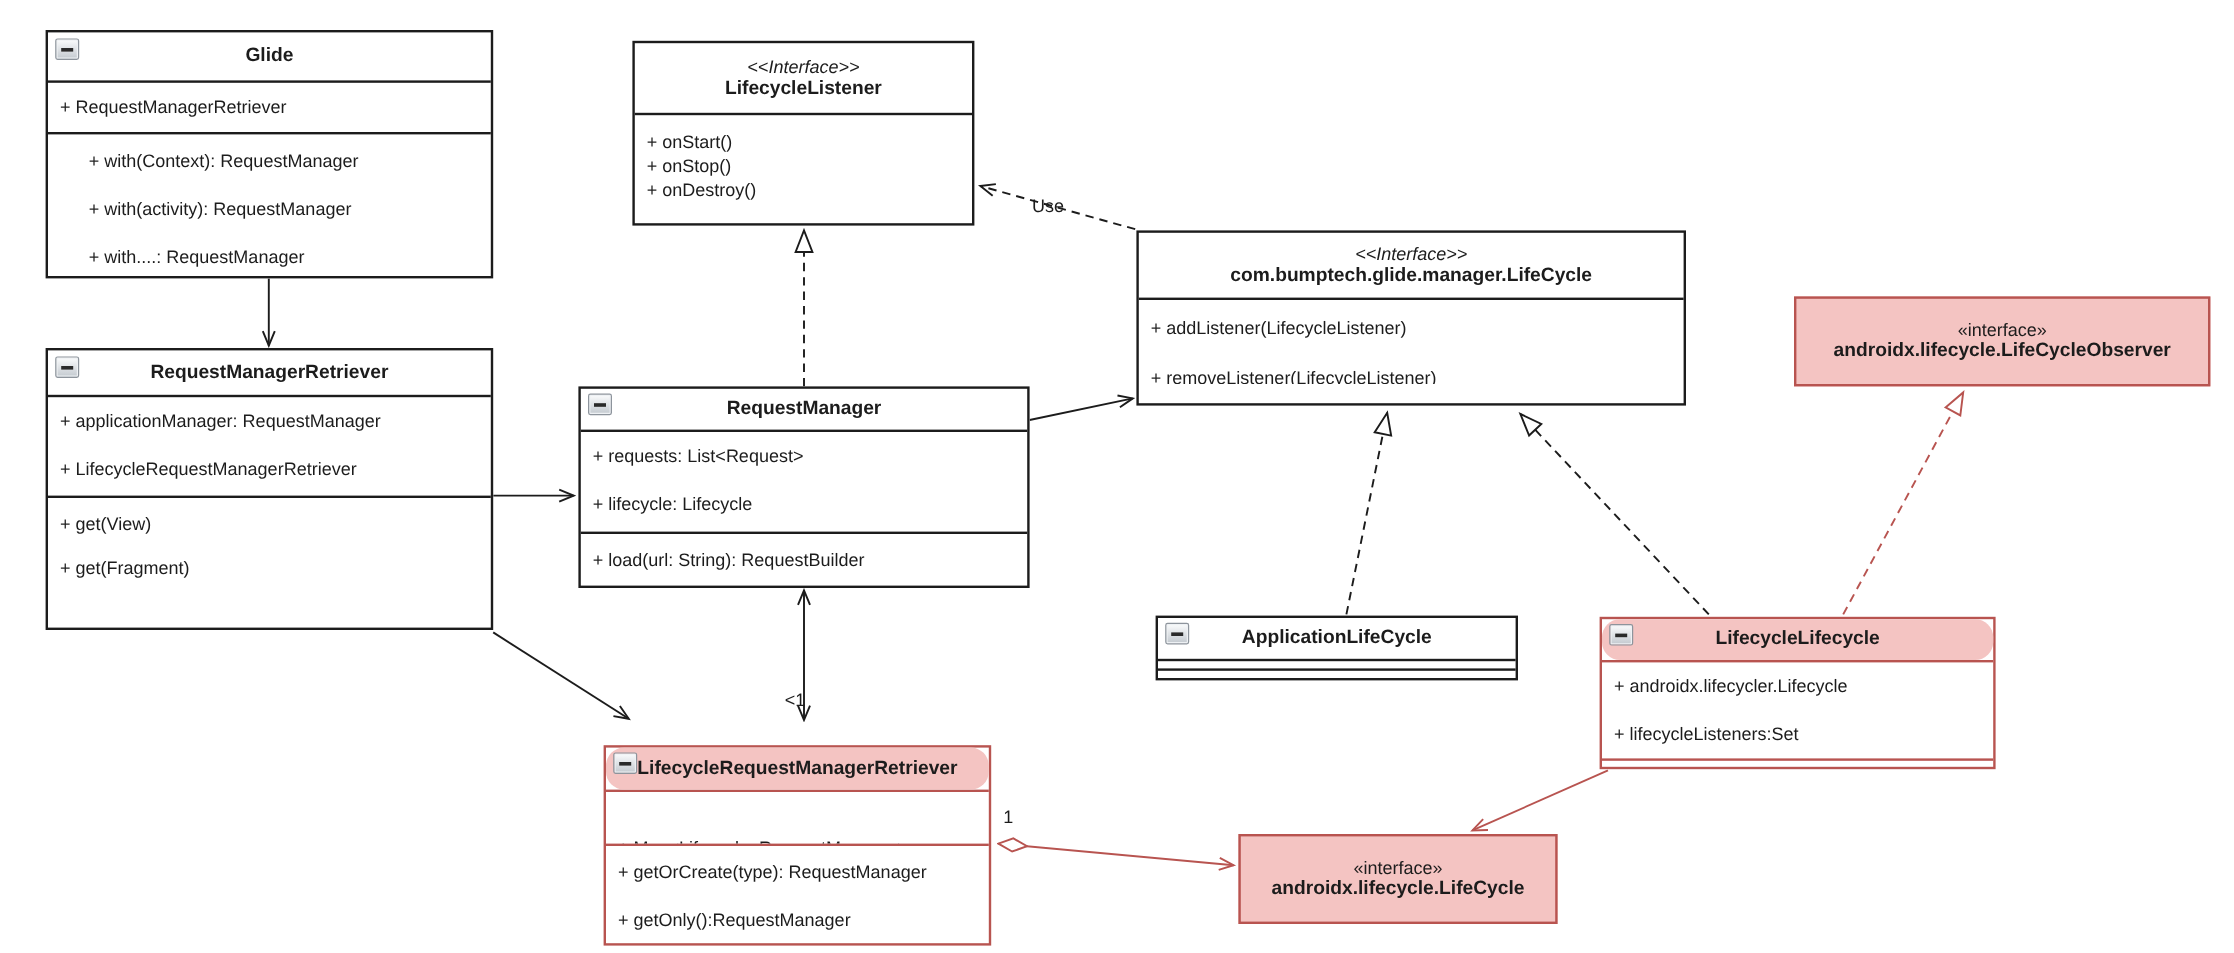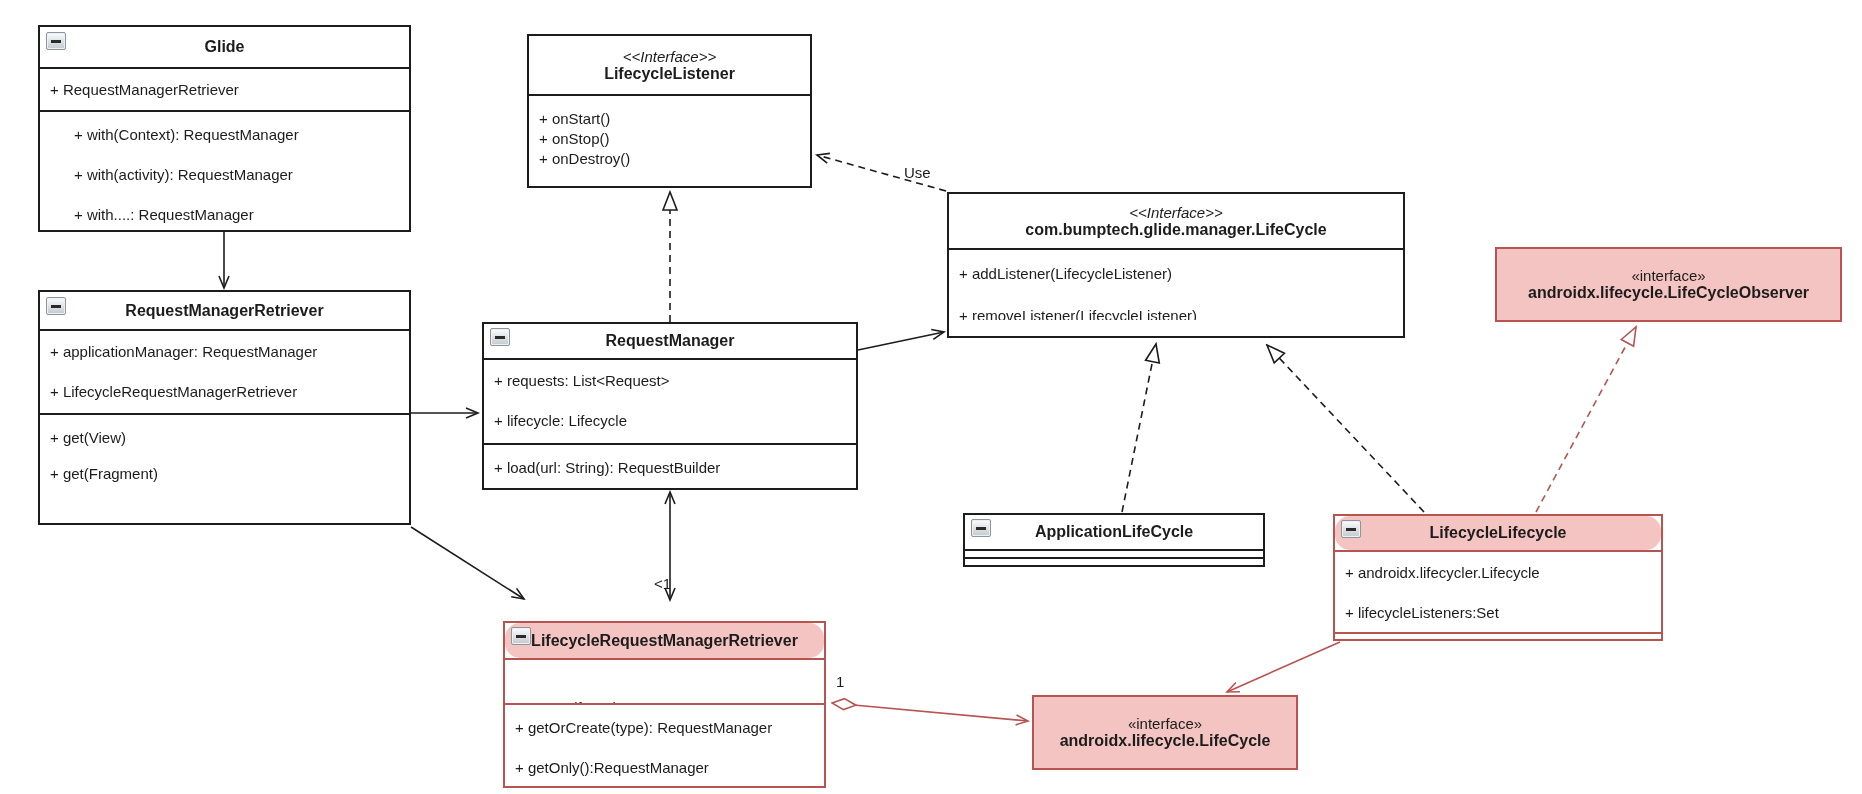--- a/index.html
+++ b/index.html
@@ -72,21 +72,21 @@
     <line x1="858" y1="350" x2="944" y2="332" stroke="#1c1c1c" stroke-width="1.6" marker-end="url(#openB)"></line>
     <line x1="670" y1="322" x2="670" y2="192" stroke="#1c1c1c" stroke-width="1.6" stroke-dasharray="7 5" marker-end="url(#triB)"></line>
     <line x1="946" y1="191" x2="817" y2="155" stroke="#1c1c1c" stroke-width="1.6" stroke-dasharray="7 5" marker-end="url(#openB)"></line>
     <line x1="1122" y1="512" x2="1156" y2="344" stroke="#1c1c1c" stroke-width="1.6" stroke-dasharray="7 5" marker-end="url(#triB)"></line>
     <line x1="1424" y1="512" x2="1267" y2="345" stroke="#1c1c1c" stroke-width="1.6" stroke-dasharray="7 5" marker-end="url(#triB)"></line>
     <line x1="1536" y1="512" x2="1636" y2="327" stroke="#b85450" stroke-width="1.6" stroke-dasharray="7 5" marker-end="url(#triR)"></line>
     <line x1="1340" y1="642" x2="1227" y2="692" stroke="#b85450" stroke-width="1.6" marker-end="url(#openR)"></line>
     <line x1="832" y1="703" x2="1028" y2="721" stroke="#b85450" stroke-width="1.6" marker-start="url(#diamR)" marker-end="url(#openR)"></line>
   </svg>
 
-  <span class="edge-label" style="left:860px;top:164px;margin-left:44px;">Use</span>
+  <span class="edge-label" style="left:860px;top:164px;">Use</span>
   <span class="edge-label" style="left:654px;top:575px;">&lt;1</span>
   <span class="edge-label" style="left:836px;top:673px;">1</span>
 
   <div class="uml" style="left:38px;top:25px;width:373px;height:207px;">
     <div class="titlebar" style="height:40px;">
       <span class="collapse-icon">
           <span class="dash"></span>
         </span>
       <span>Glide</span>
     </div>

